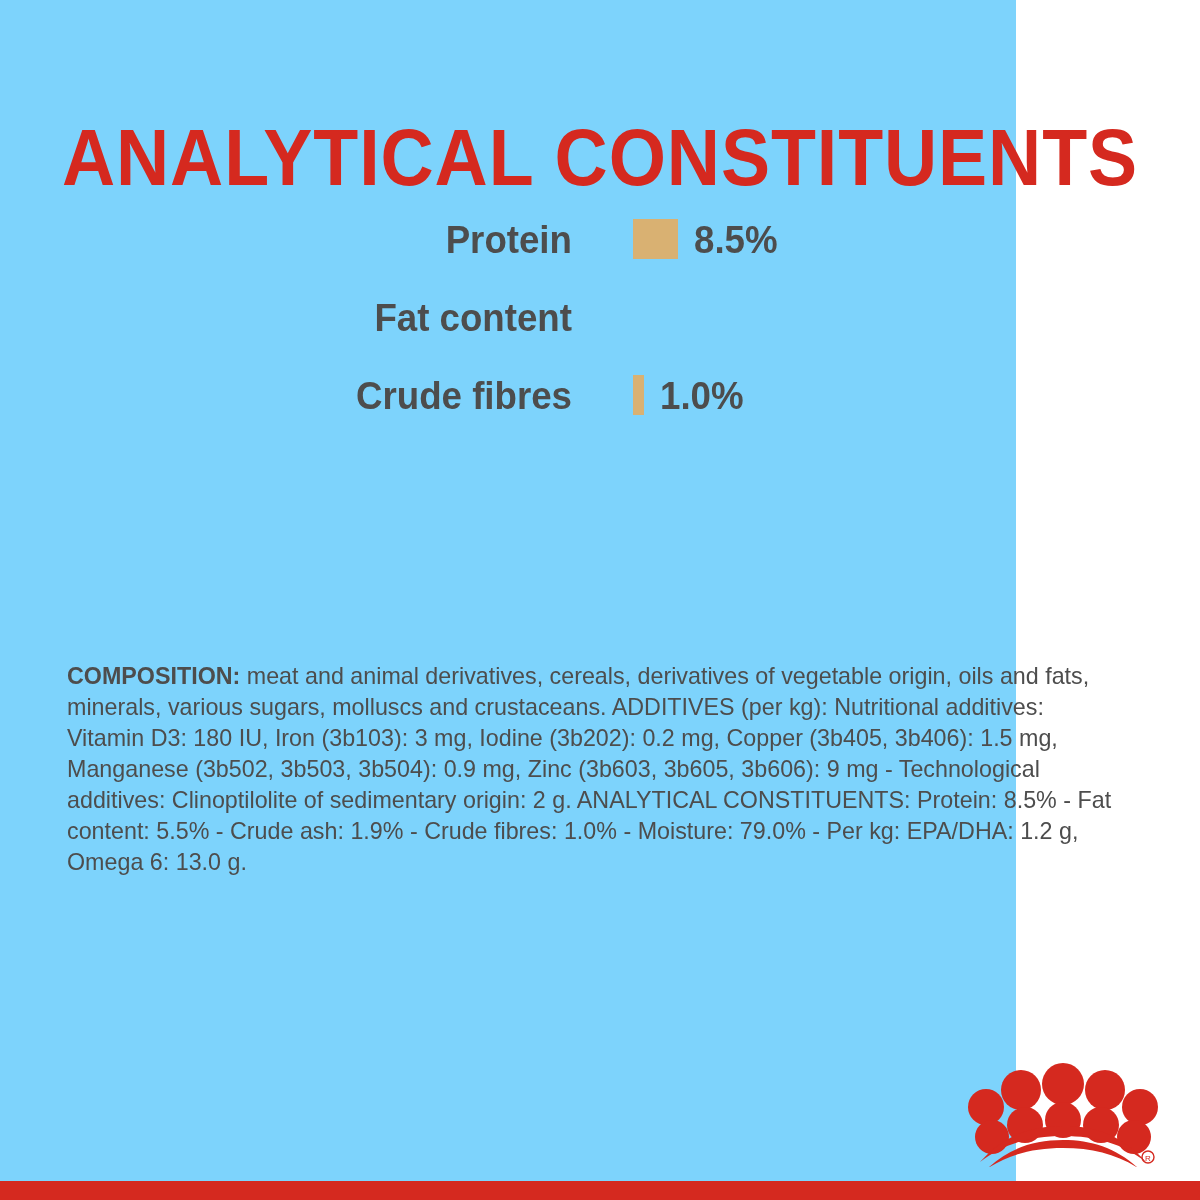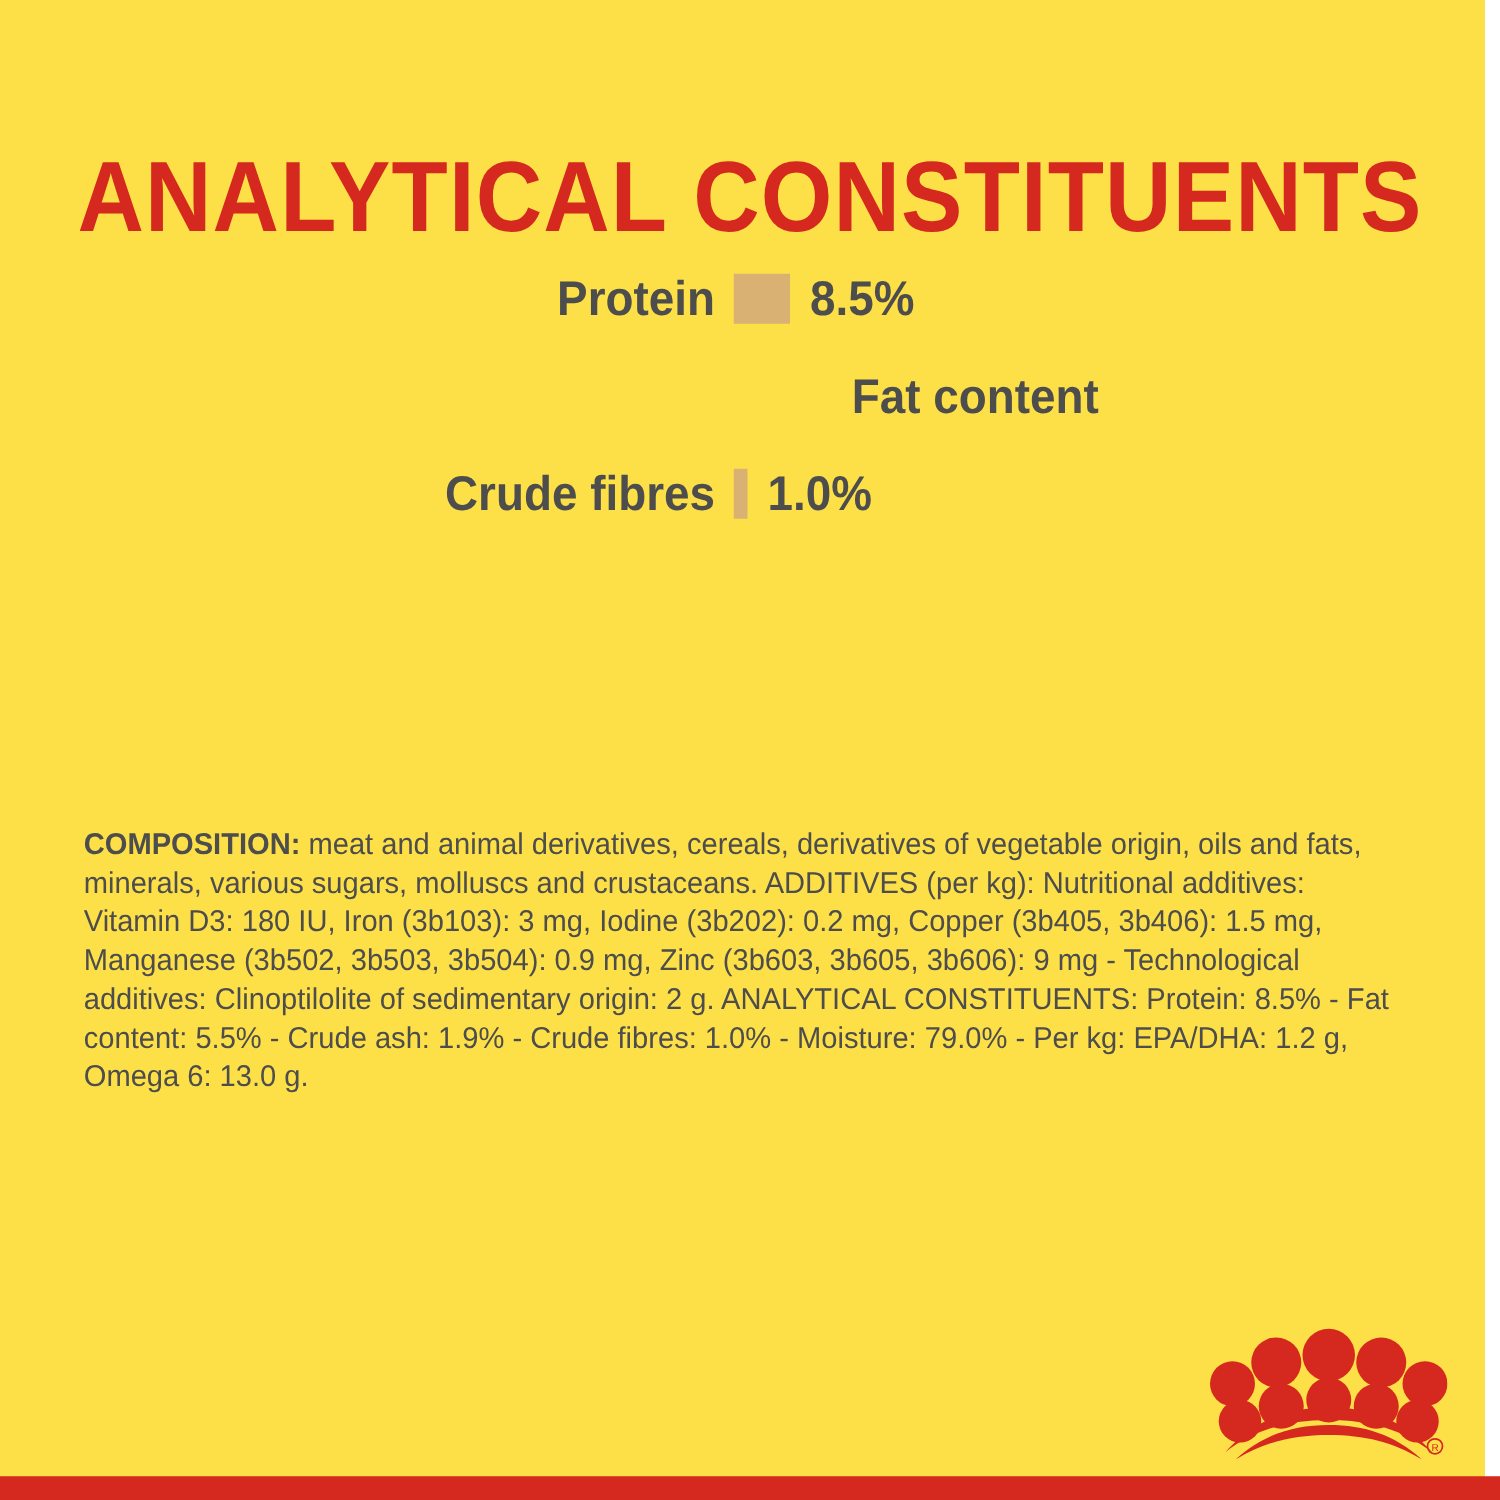--- a/index.html
+++ b/index.html
@@ -11,23 +11,23 @@
     width: 1200px;
     height: 1200px;
     background: #ffffff;
     font-family: "Liberation Sans", sans-serif;
     overflow: hidden;
     position: relative;
   }
 
   .page {
     position: relative;
-    width: 1188px;
+    width: 1016px;
     height: 1200px;
-    background: #fde047;
+    background: #7dd3fc;
     box-sizing: border-box;
   }
 
   
   .title {
     position: absolute;
     top: 64px;
     left: 0;
     width: 1200px;
     text-align: center;
@@ -46,40 +46,40 @@
   .chart {
     position: absolute;
     top: 200px;
     left: 0;
     width: 1200px;
   }
   .bar-row {
     display: flex;
     align-items: center;
     height: 78px;
-    justify-content: center;
   }
   .bar-label {
     width: 587px;
     text-align: right;
     padding-right: 16px;
     box-sizing: border-box;
     color: #4d4d4d;
     font-family: "Liberation Sans Narrow", "Liberation Sans", sans-serif;
     font-weight: bold;
     font-size: 39px;
     line-height: 1;
     white-space: nowrap;
     transform: scaleX(0.94);
     transform-origin: 100% 50%;
   }
   .bar-wrap {
     display: flex;
     align-items: center;
     flex: 1 1 auto;
+    margin-left: 46px;
   }
   .bar {
     height: 40px;
     background: #d9b172;
     flex: 0 0 auto;
   }
   .bar-value {
     color: #4d4d4d;
     font-family: "Liberation Sans Narrow", "Liberation Sans", sans-serif;
     font-weight: bold;

